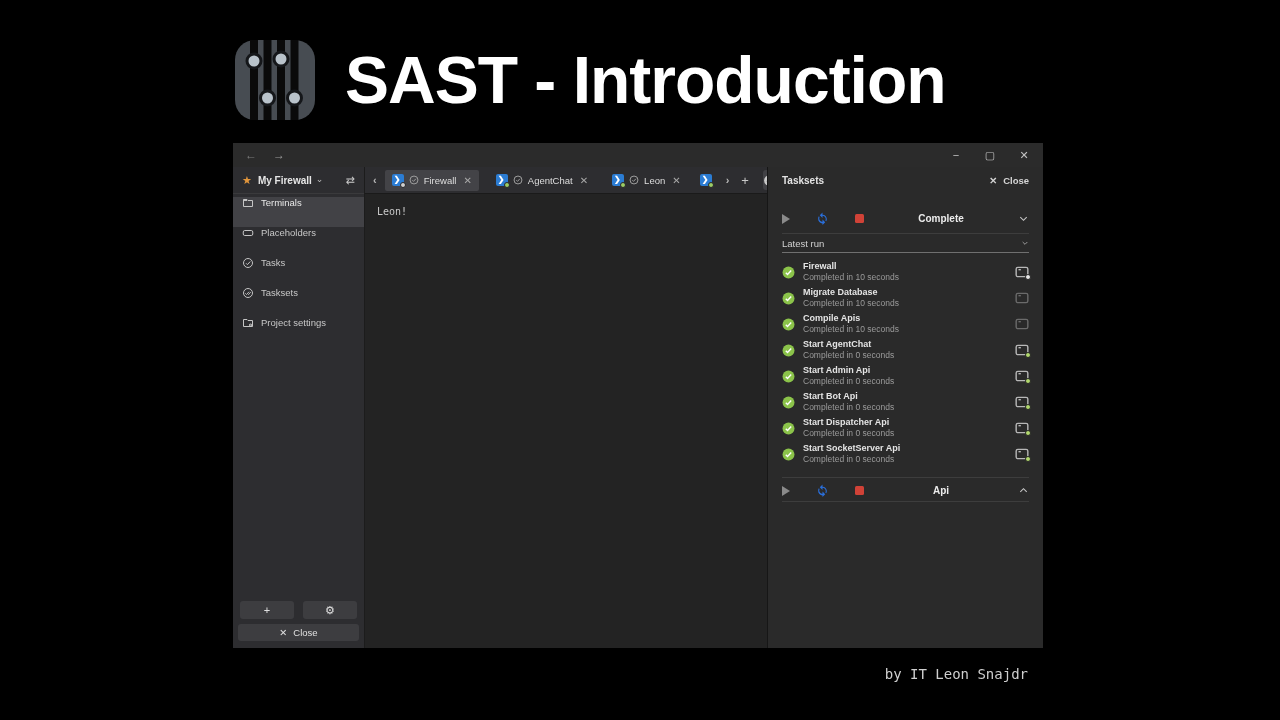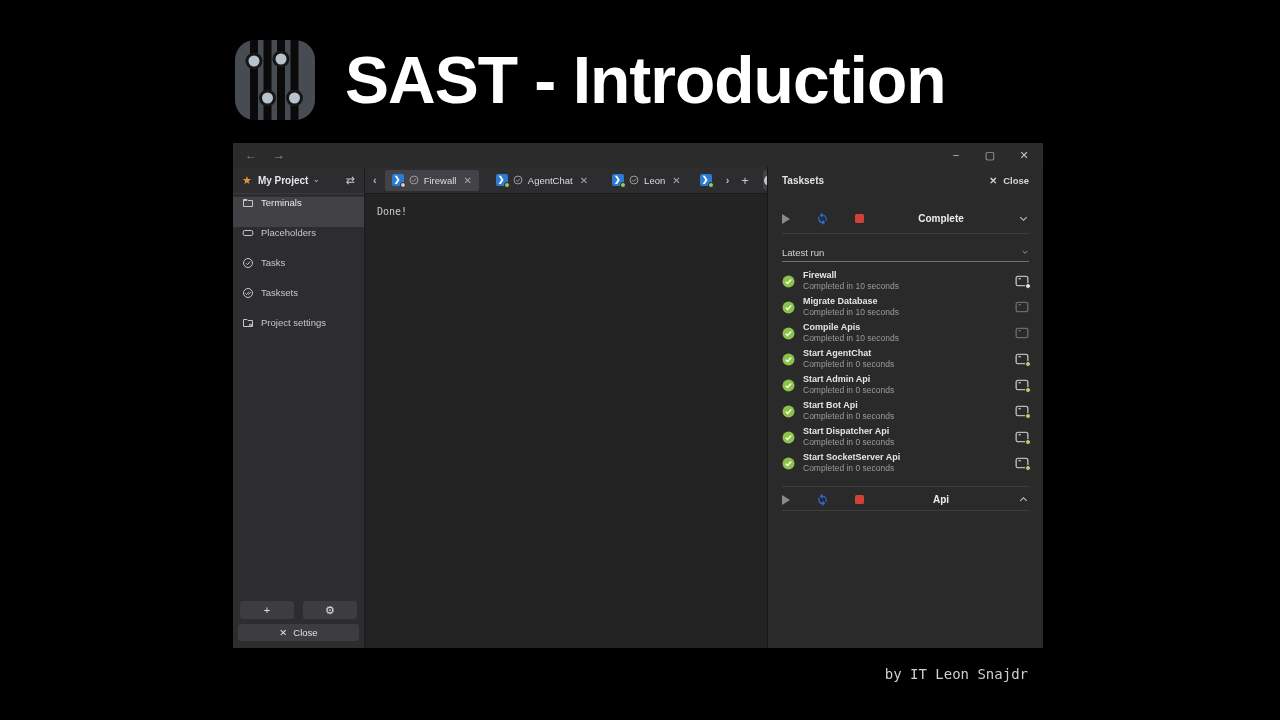--- a/index.html
+++ b/index.html
@@ -84,21 +84,21 @@
   .panel-content { padding:0 14px; overflow:hidden; }
   .section-row { margin-top:14px; height:26px; display:flex; align-items:center; gap:26px;
                  border-bottom:1px solid #3d3d3d; padding-bottom:4px; }
   .section-row.api { margin-top:10px; border-top:1px solid #3d3d3d; padding-top:6px; height:25px; }
   .play { width:0; height:0; border-left:8px solid #8a8a8a; border-top:5px solid transparent;
           border-bottom:5px solid transparent; }
   .sync svg { width:13px; height:13px; display:block; }
   .stop { width:9px; height:9px; background:#d04237; border-radius:1.5px; }
   .section-label { flex:1; text-align:center; color:#ececec; font-size:10px; font-weight:700; }
   .chev svg { width:11px; height:11px; display:block; }
-  .latest-run { margin-top:9px; height:19px; display:flex; align-items:center;
+  .latest-run { height:19px; display:flex; align-items:center;
                 border-bottom:1px solid #707070; color:#d2d2d2; font-size:9.5px; }
   .latest-run .chev { margin-left:auto; } .latest-run .chev svg { width:8px; height:8px; }
   .task-list { margin-top:6px; }
   .task-item { height:26px; display:flex; align-items:center; gap:8px; }
   .task-check svg { width:13px; height:13px; display:block; }
   .task-text { display:flex; flex-direction:column; justify-content:center; line-height:1.25; }
   .task-name { color:#e4e4e4; font-size:9px; font-weight:700; }
   .task-status { color:#9b9b9b; font-size:8.5px; }
   .task-run { margin-left:auto; position:relative; width:14px; height:12px; color:#b8b8b8; }
   .task-run.dim { color:#6b6b6b; }
@@ -136,21 +136,21 @@
       <span class="winctl">−</span>
       <span class="winctl">▢</span>
       <span class="winctl">✕</span>
     </div>
 
     <div class="window-body">
 
       <aside class="sidebar">
         <div class="project-header">
           <span class="star">★</span>
-          <span class="proj-name">My Project</span>
+          <span class="proj-name">My Firewall</span>
           <span class="proj-chevron">⌄</span>
           <span class="flex-spacer"></span>
           <span class="swap">⇄</span>
         </div>
         <nav class="side-nav">
             <div class="side-item selected">
               <span class="side-icon">
                 <svg viewBox="0 0 24 24">
                   <path d="M3 5h7l2 2h9v12H3z" fill="none" stroke="currentColor" stroke-width="2"></path>
                   <path d="M3 5h7v3H3z" fill="currentColor"></path>
@@ -269,21 +269,21 @@
           <span class="tab-chevron">›</span>
           <span class="tab-add">+</span>
           <span class="filter-btn">
             <svg viewBox="0 0 24 24">
               <circle cx="12" cy="12" r="10" fill="#c9c9c9"></circle>
               <path d="M7.5 12.5l3 3 6-7" fill="none" stroke="#3a3a3e" stroke-width="2.4"></path>
             </svg>
           </span>
         </div>
         <div class="terminal">
-          <div>Done!</div>
+          <div>Leon!</div>
         </div>
       </main>
 
       <aside class="panel">
         <div class="panel-header">
           <span class="panel-title">Tasksets</span>
           <span class="flex-spacer"></span>
           <span class="panel-close">
             <span>✕</span>
             <span>Close</span>

